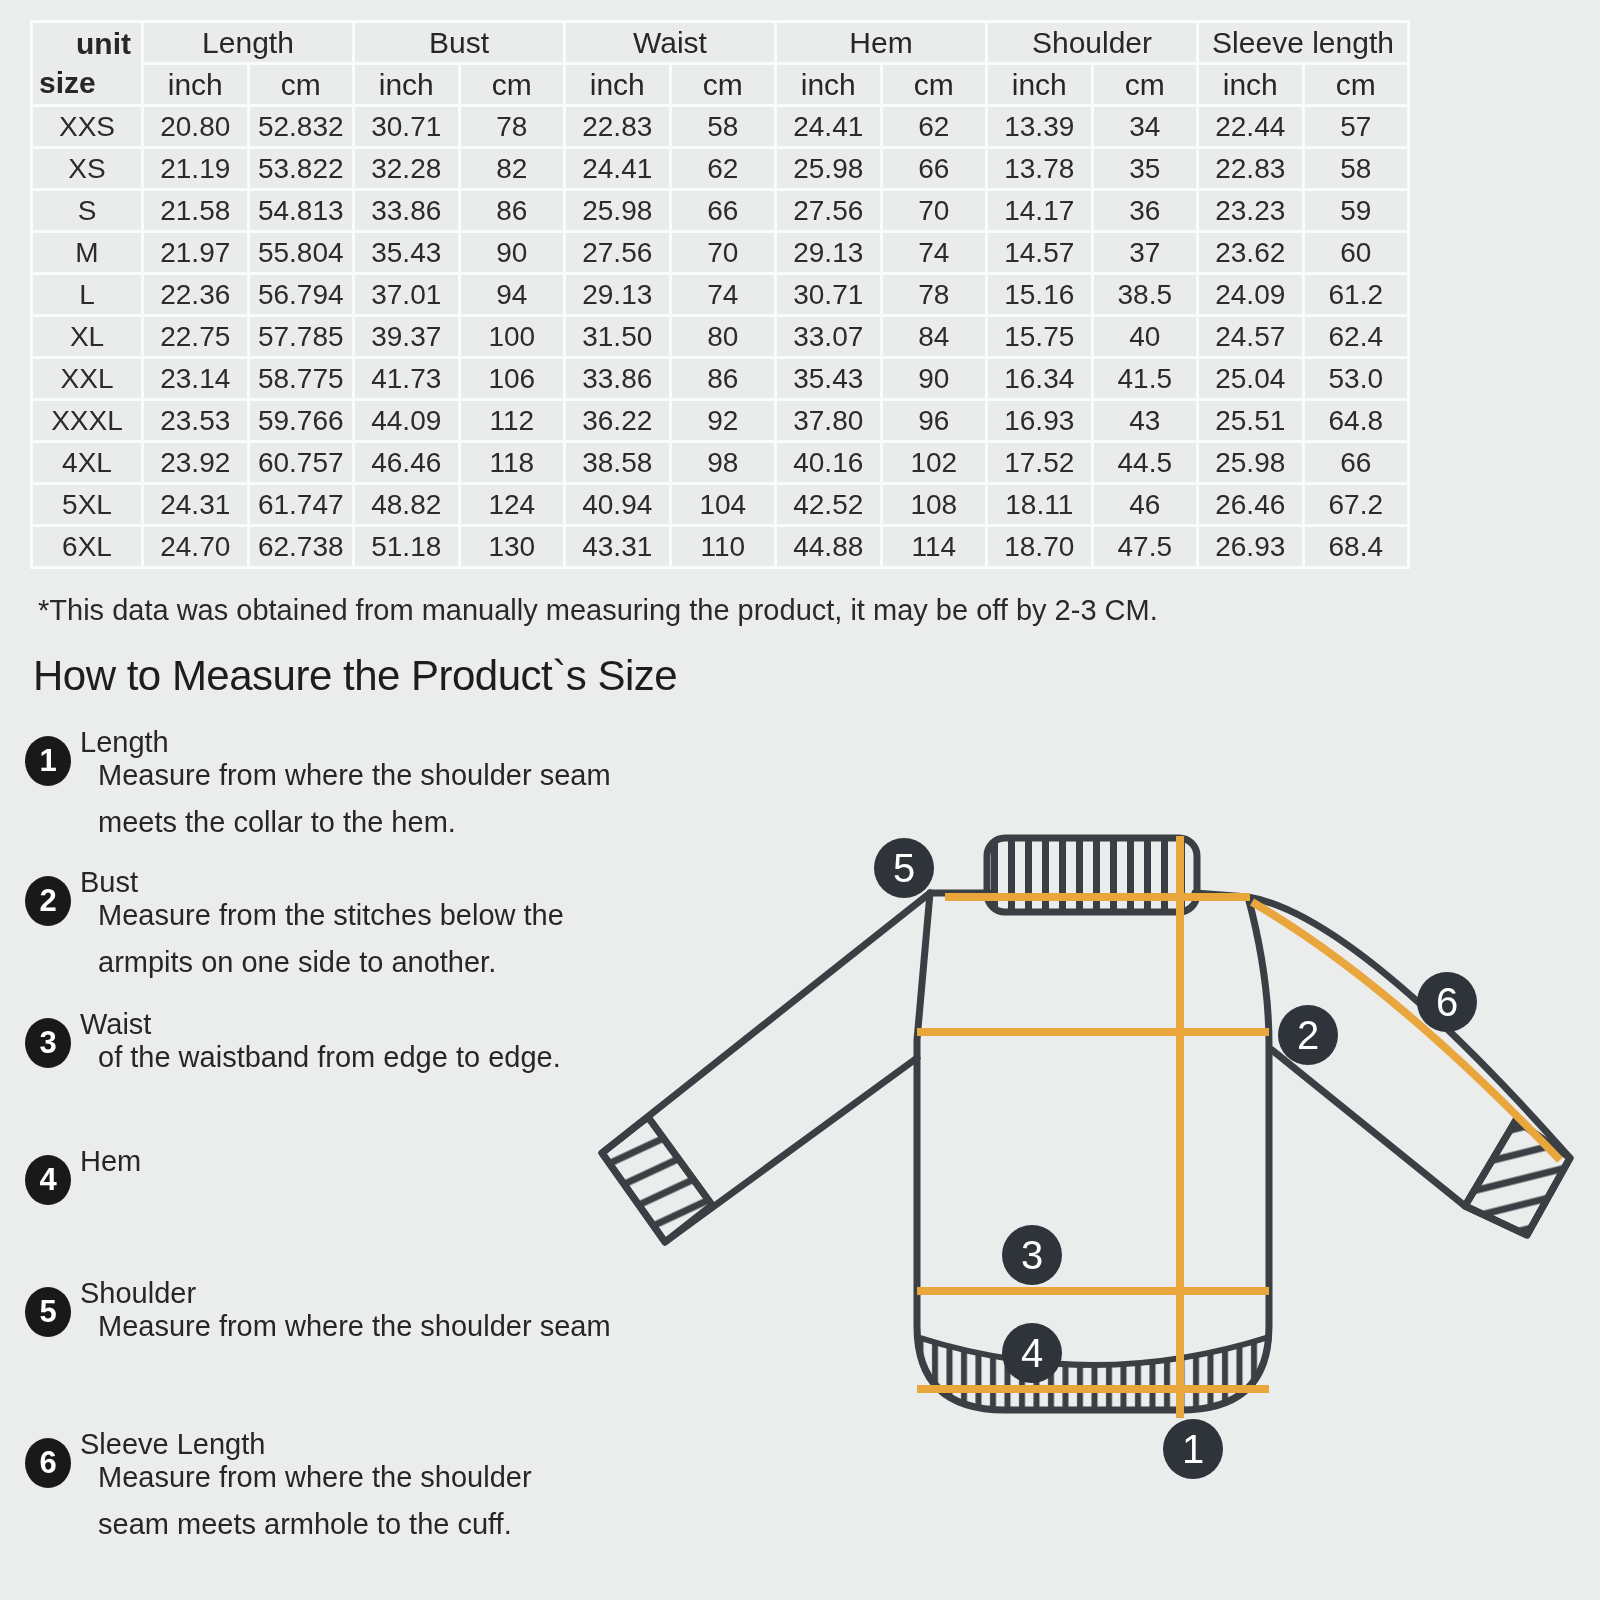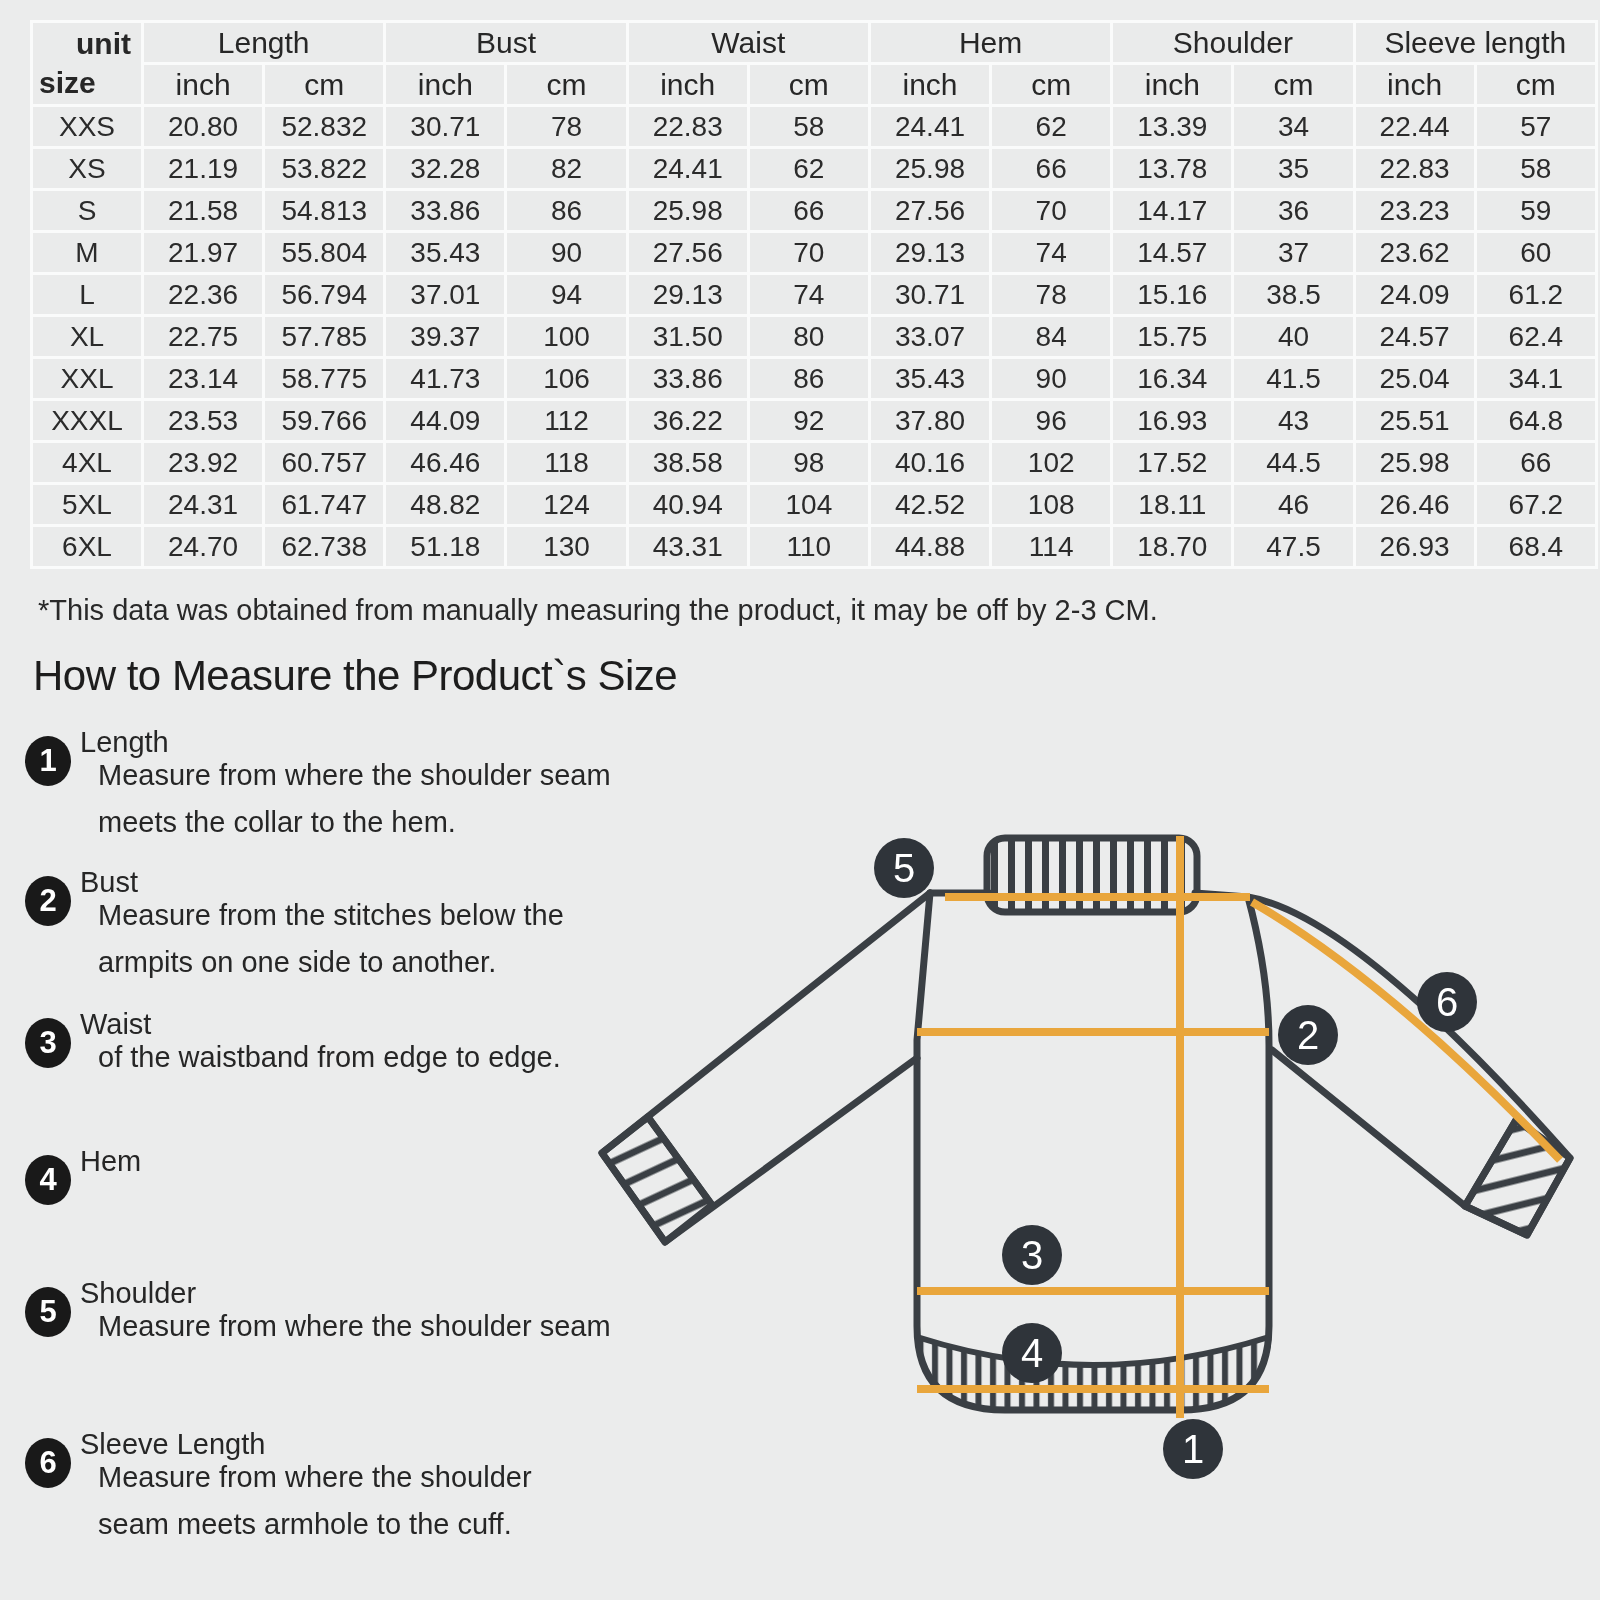--- a/index.html
+++ b/index.html
@@ -3,21 +3,21 @@
 <meta charset="utf-8">
 <style>
   html,body{margin:0;padding:0}
   body{
     position:relative;width:1600px;height:1600px;overflow:hidden;
     background:#ebecec;color:#2b2b2b;
     font-family:"Liberation Sans",sans-serif;
   }
   
   .size-table{
-    position:absolute;left:30px;top:20px;width:1568px;
+    position:absolute;left:30px;top:20px;width:1380px;
     border-collapse:separate;border-spacing:3px;table-layout:fixed;
     background:#fafbfb;
   }
   .size-table col.size-col{width:108px}
   .size-table th,.size-table td{
     background:#eaebeb;height:39px;padding:0;
     text-align:center;vertical-align:middle;font-weight:normal;
     white-space:nowrap;overflow:hidden;
   }
   .size-table th{font-size:30px;color:#272727}
@@ -193,21 +193,21 @@
           <td>58.775</td>
           <td>41.73</td>
           <td>106</td>
           <td>33.86</td>
           <td>86</td>
           <td>35.43</td>
           <td>90</td>
           <td>16.34</td>
           <td>41.5</td>
           <td>25.04</td>
-          <td>34.1</td>
+          <td>53.0</td>
         </tr>
         <tr>
           <td>XXXL</td>
           <td>23.53</td>
           <td>59.766</td>
           <td>44.09</td>
           <td>112</td>
           <td>36.22</td>
           <td>92</td>
           <td>37.80</td>

